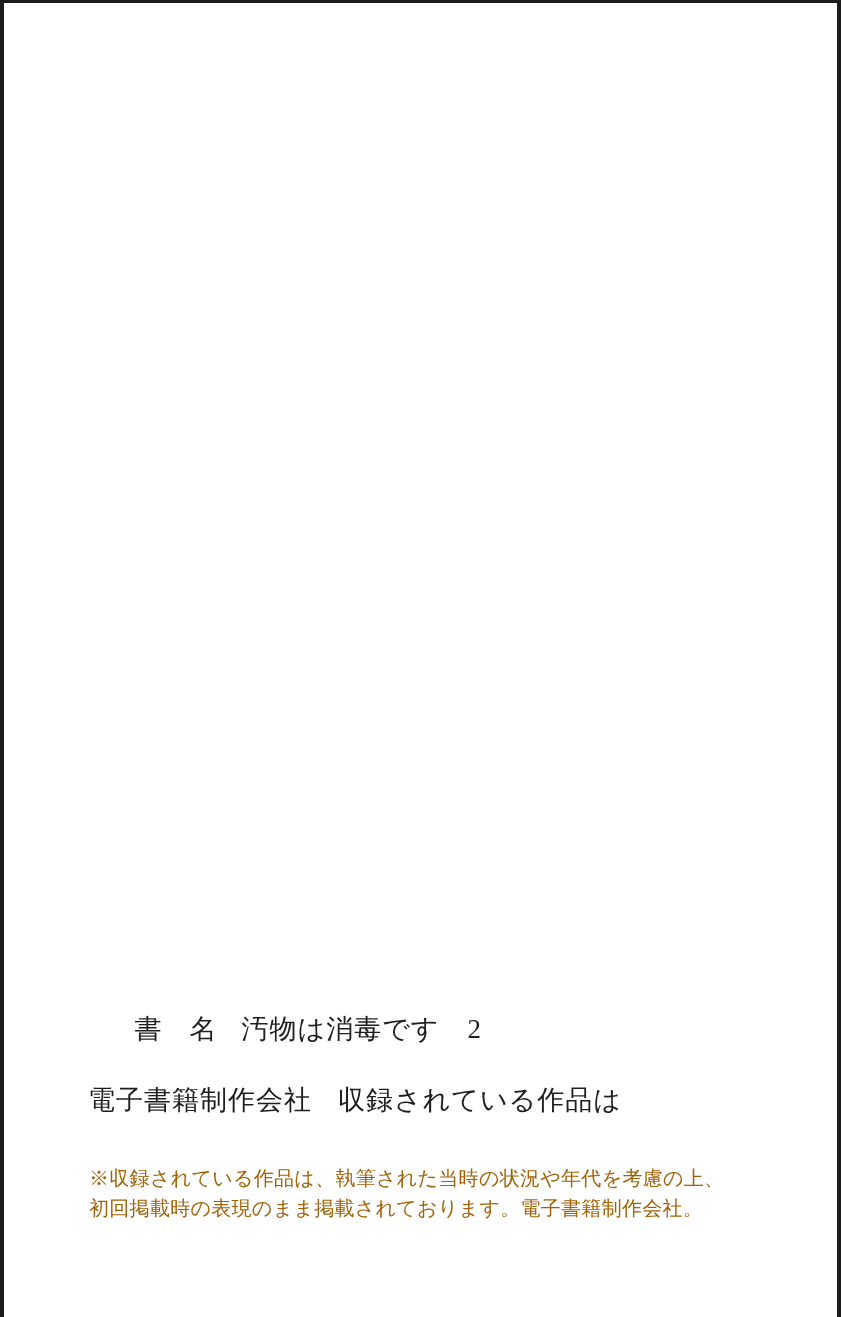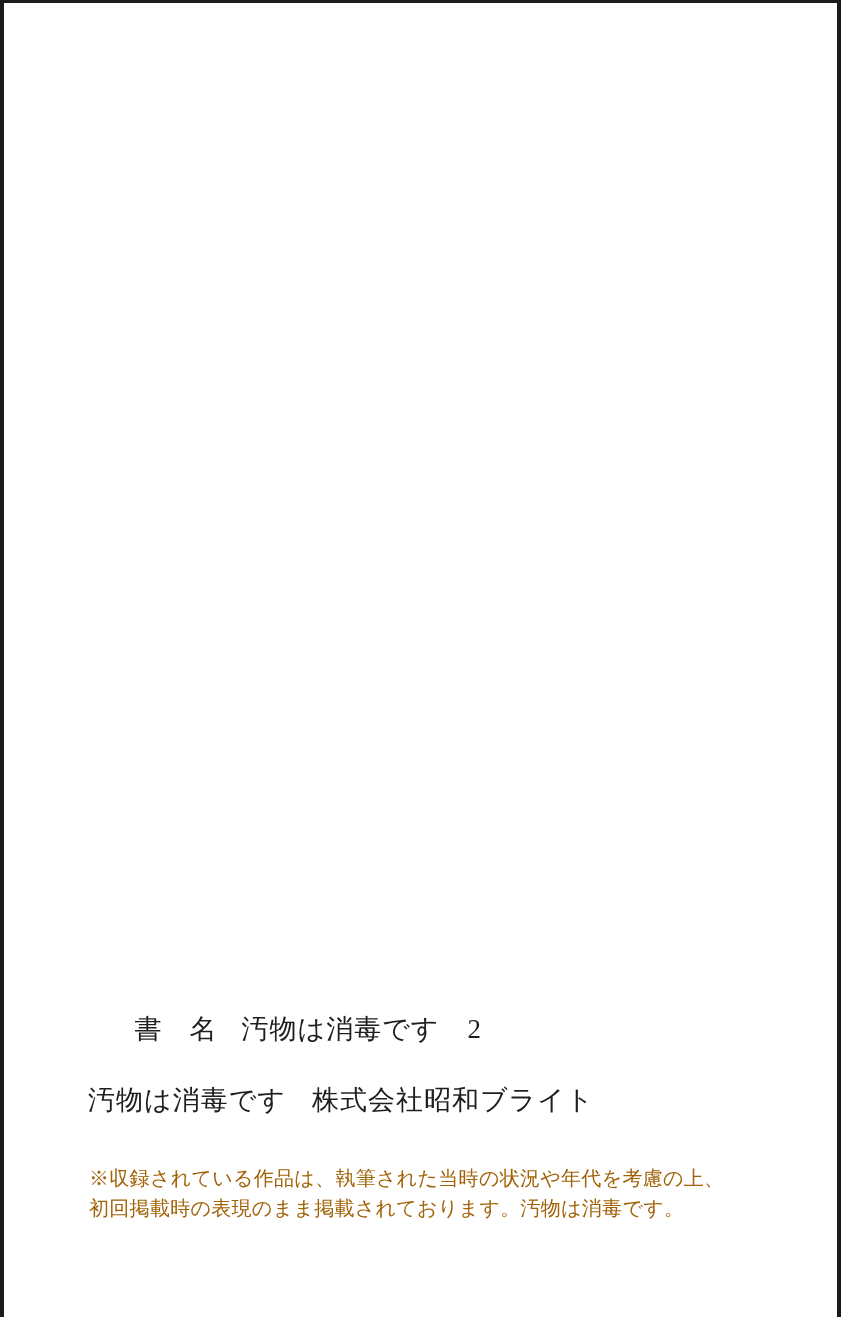--- a/index.html
+++ b/index.html
@@ -68,21 +68,21 @@
 
   <div class="colophon">
     <div class="row">
       <span class="label">書名</span><span class="value">汚物は消毒です　2</span>
     </div>
     
     
   </div>
 
   <div class="production">
-    <span>汚物は消毒です</span><span class="prod-value">株式会社昭和ブライト</span>
+    <span>電子書籍制作会社</span><span class="prod-value">収録されている作品は</span>
   </div>
 
   <div class="notice">
     <div>※収録されている作品は、執筆された当時の状況や年代を考慮の上、</div>
-    <div>初回掲載時の表現のまま掲載されております。汚物は消毒です。</div>
+    <div>初回掲載時の表現のまま掲載されております。電子書籍制作会社。</div>
   </div>
 
 </div>
 
 </body></html>

